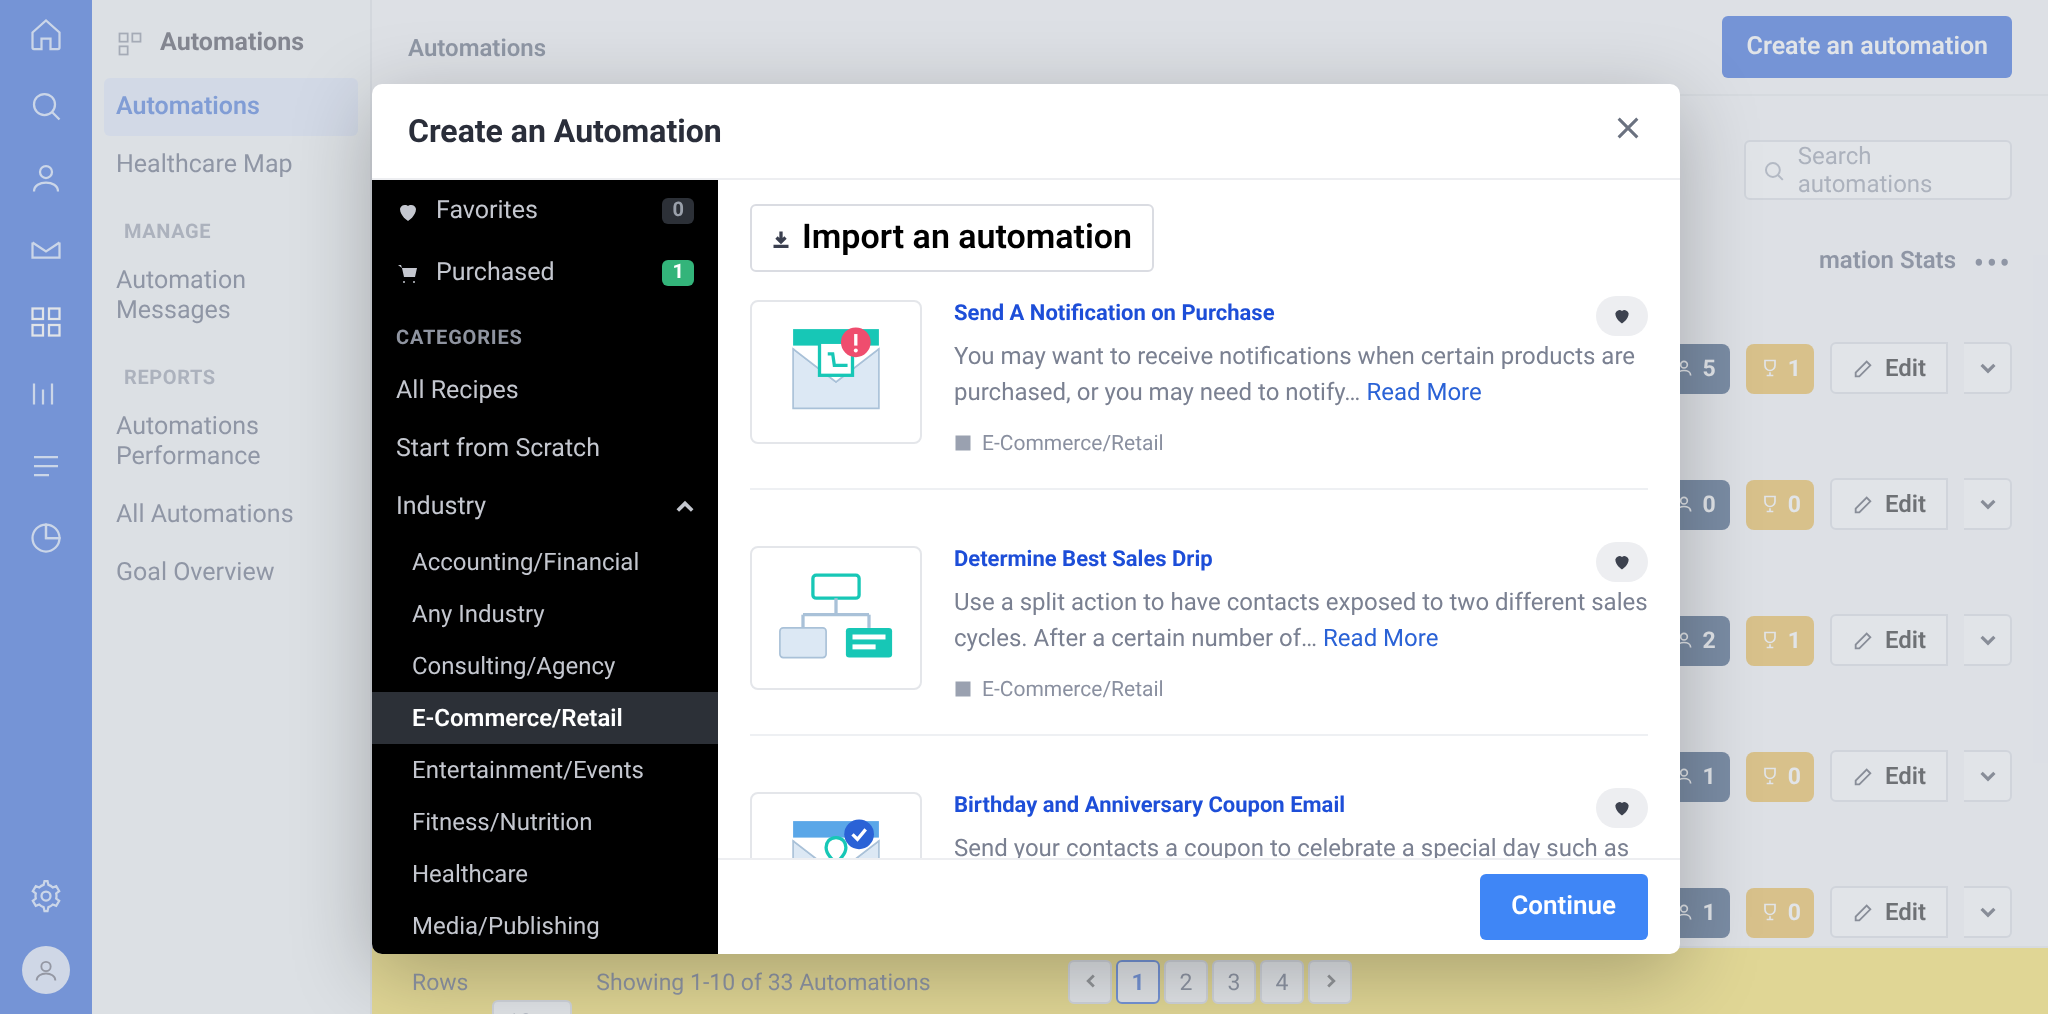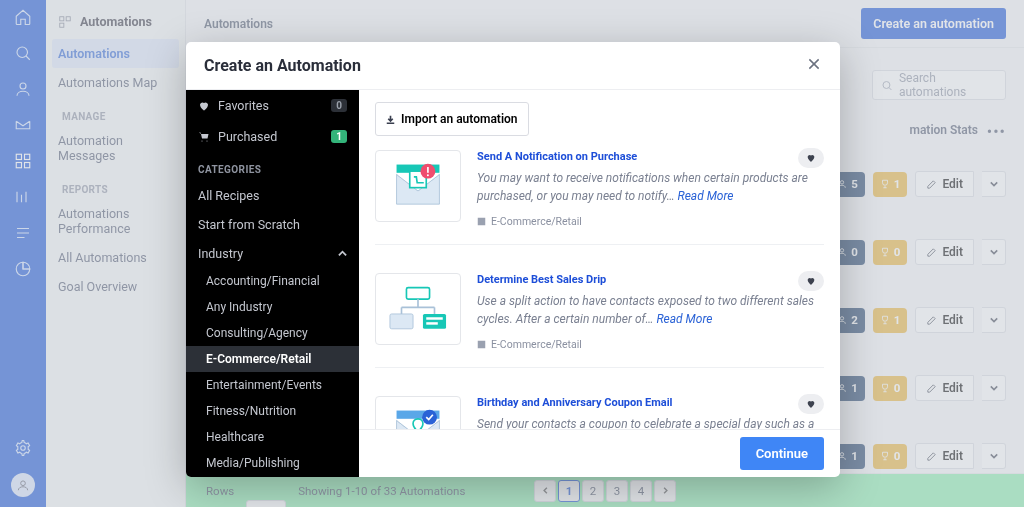--- a/index.html
+++ b/index.html
@@ -34,21 +34,21 @@
 
   .row-cluster { position:absolute; right:18px; height:28px; display:flex; gap:8px; align-items:center; }
   .pill { height:25px; border-radius:4px; display:inline-flex; align-items:center; gap:4px; padding:0 7px; font-size:11.5px; font-weight:700; color:#fff;}
   .pill.blue{background:#1b3c69;}
   .pill.gold{background:#eab132;}
   .edit-btn { height:26px; border:1px solid #dadce2; background:#fff; border-radius:3px 0 0 3px; padding:0 10px; font-size:12px; font-weight:600; display:flex; align-items:center; gap:5px; cursor:pointer;}
   .edit-btn svg{width:11px;height:11px;stroke:#3a3f4f;fill:none;stroke-width:2;}
   .drop-btn { height:26px; width:24px; border:1px solid #dadce2; border-left:none; background:#fff; border-radius:0 3px 3px 0; display:flex; align-items:center; justify-content:center; cursor:pointer;}
   .drop-btn svg{width:8px;height:8px;stroke:#3a3f4f;fill:none;stroke-width:2;}
 
-  .pager { position:absolute; left:0; right:0; bottom:0; height:34px; border-top:1px solid #e7e8ec; background:#86efac; padding:0 20px; display:flex; align-items:center; gap:12px; font-size:11.5px; color:#4a536b;}
+  .pager { position:absolute; left:0; right:0; bottom:0; height:34px; border-top:1px solid #e7e8ec; background:#fde047; padding:0 20px; display:flex; align-items:center; gap:12px; font-size:11.5px; color:#4a536b;}
   .rows-sel { height:22px; border:1px solid #dadce2; border-radius:3px; background:#fff; padding:0 6px; display:flex; align-items:center; gap:6px;margin-top:40px;}
   .rows-sel svg{width:7px;height:7px;stroke:#555;fill:none;stroke-width:2;}
   .pages { position:absolute; left:50%; transform:translateX(-50%); display:flex; gap:2px; align-items:center;}
   .pbox{ width:22px;height:22px;border:1px solid #dadce2;background:#fff;display:flex;align-items:center;justify-content:center;border-radius:3px; cursor:pointer;}
   .pbox.on{border-color:#114fd7;color:#114fd7;font-weight:700;}
   .pbox svg{width:7px;height:7px;stroke:#555;fill:none;stroke-width:2;}
 
   
   .mask { position:absolute; inset:0; background:rgba(200,205,214,.55);}
   .modal { position:absolute; left:186px; top:42px; width:654px; height:435px; background:#fff; border-radius:5px; box-shadow:0 10px 40px rgba(0,0,0,.25); display:flex; flex-direction:column; overflow:hidden; }
@@ -70,29 +70,29 @@
   .badge.has{background:#33b47a;}
   .m-s-sect{font-size:10px;font-weight:700;color:#8f94a0;letter-spacing:.4px;padding:12px 12px 6px;}
   .m-s-item{padding:7px 12px; cursor:pointer;}
   .m-s-item .hdr{display:flex;align-items:center;justify-content:space-between;text-align:center;}
   .m-s-item svg{width:9px;height:9px;stroke:#c4c7cf;fill:none;stroke-width:2;}
   .m-s-sub{padding:6px 12px 6px 20px;font-size:12px;cursor:pointer;}
   .m-s-sub.active{background:#2c3037;color:#fff;font-weight:600;}
 
   .m-content{flex:1;display:flex;flex-direction:column; min-width:0;}
   .m-content-top{padding:12px 16px 0;}
-  .outline-btn{height:28px;border:1px solid #dadce2;background:#fff;border-radius:3px;font-size:12px;font-weight:600;display:inline-flex;align-items:center;gap:6px;padding:16px 10px;cursor:pointer;}
+  .outline-btn{height:28px;border:1px solid #dadce2;background:#fff;border-radius:3px;font-size:17px;font-weight:600;display:inline-flex;align-items:center;gap:6px;padding:16px 10px;cursor:pointer;}
   .outline-btn svg{width:9px;height:9px;stroke:#3a3f4f;fill:none;stroke-width:2.2;}
   .recipes{padding:4px 16px 0; display:flex; flex-direction:column; gap:18px; overflow:hidden;}
   .recipe{display:flex;gap:16px;padding:10px 0 16px;border-bottom:1px solid #eef0f3; position:relative;}
   .recipe:last-child{border-bottom:none;}
   .thumb{width:86px;height:72px;border:1px solid #e4e6ea;border-radius:4px;display:flex;align-items:center;justify-content:center;flex-shrink:0;}
   .r-body{flex:1;min-width:0;}
   .r-title{font-size:11px;font-weight:700;color:#1d4ed8;margin-bottom:6px;}
-  .r-desc{font-size:12px;color:#7a8091;line-height:1.5;font-style:italic;}
+  .r-desc{font-size:12px;color:#7a8091;line-height:1.5;}
   .r-desc a{color:#2a62d6;text-decoration:none;}
   .r-tag{font-size:10.5px;color:#8a90a0;margin-top:10px;display:flex;align-items:center;gap:5px;}
   .r-tag svg{width:9px;height:9px;fill:#9aa1b0;}
   .heart{position:absolute;right:0;top:8px;width:26px;height:20px;border-radius:10px;background:#edeef1;display:flex;align-items:center;justify-content:center;cursor:pointer;}
   .heart svg{width:10px;height:10px;fill:#3d424f;}
 
   .m-foot{height:48px;border-top:1px solid #edeef1;display:flex;align-items:center;justify-content:flex-end;padding:0 16px;flex-shrink:0;}
   .continue-btn{background:#3f86f6;color:#fff;border:none;border-radius:3px;font-size:13px;font-weight:600;padding:9px 16px;cursor:pointer;}
 </style>
 </head>
@@ -150,21 +150,21 @@
   <div class="lp-title">
     <svg viewBox="0 0 24 24">
         <rect x="3" y="3" width="7" height="7"></rect>
         <rect x="14" y="3" width="7" height="7"></rect>
         <rect x="3" y="14" width="7" height="7"></rect>
       </svg>
     <span>Automations</span>
   </div>
   <div id="lp-top">
       <div class="lp-item active">Automations</div>
-      <div class="lp-item">Automations Map</div>
+      <div class="lp-item">Healthcare Map</div>
     </div>
   <div class="lp-sect">MANAGE</div>
   <div id="lp-manage">
       <div class="lp-item">Automation Messages</div>
     </div>
   <div class="lp-sect">REPORTS</div>
   <div id="lp-reports">
       <div class="lp-item">Automations Performance</div>
       <div class="lp-item">All Automations</div>
       <div class="lp-item">Goal Overview</div>

